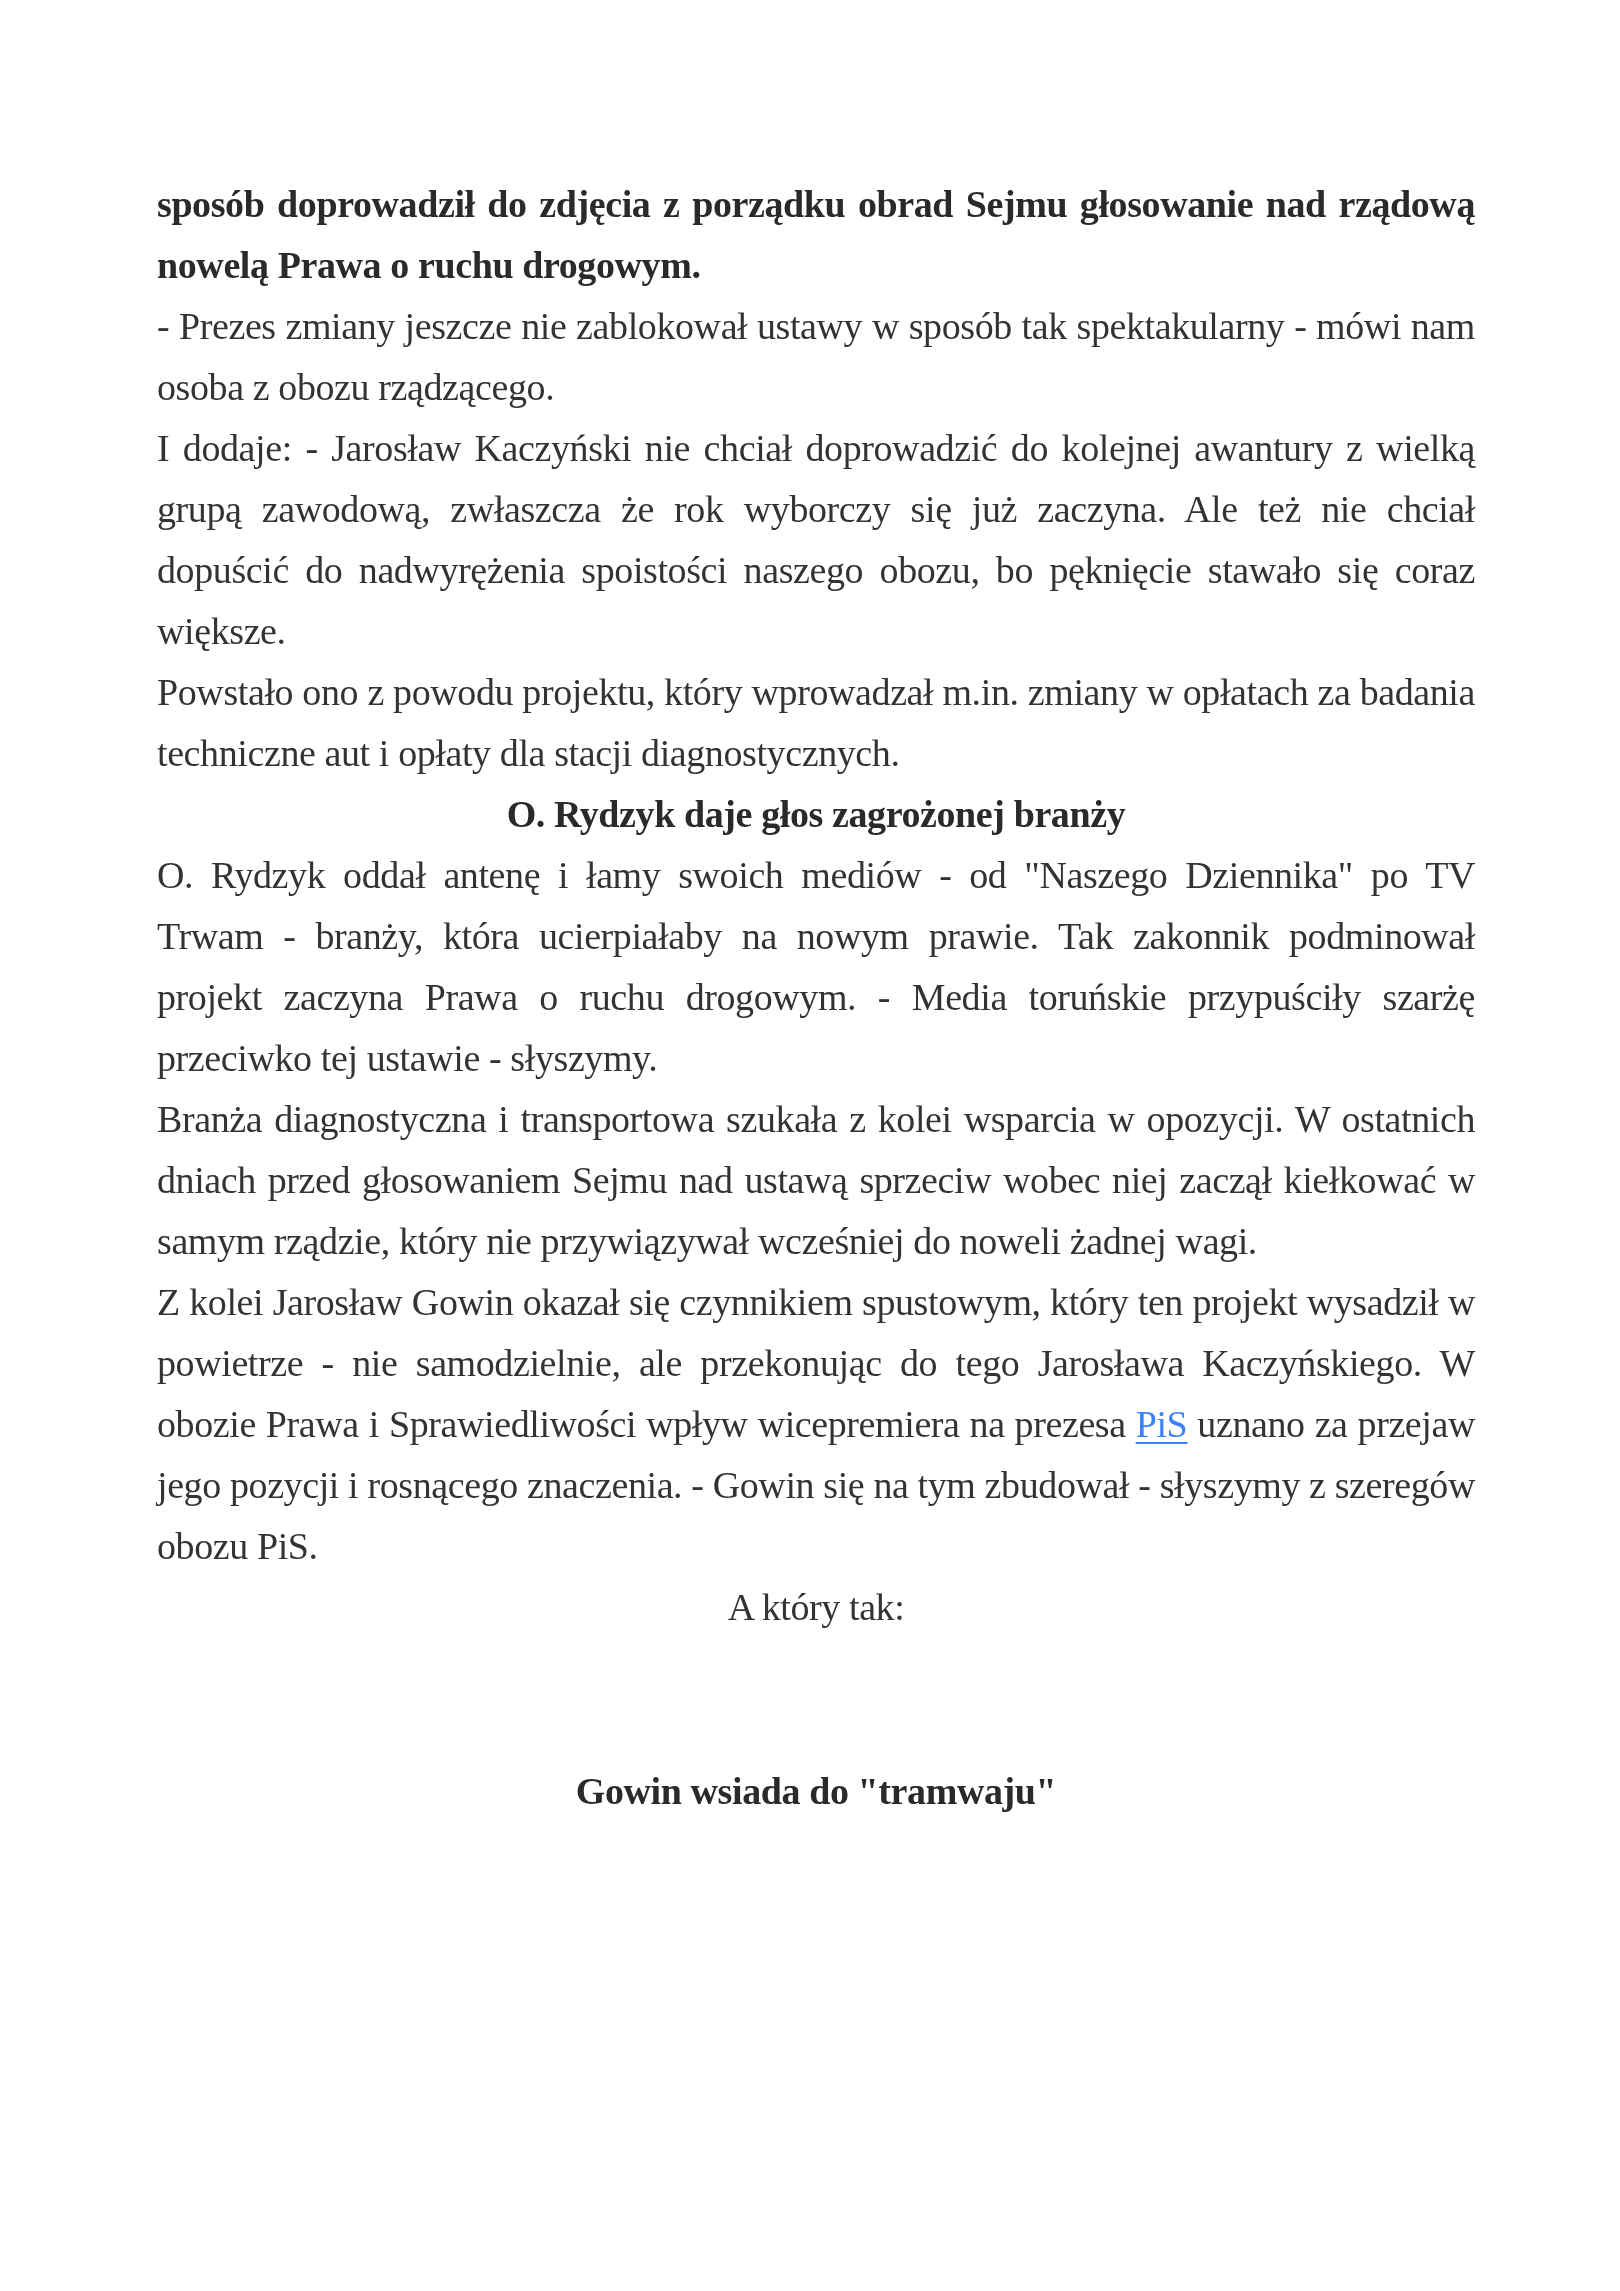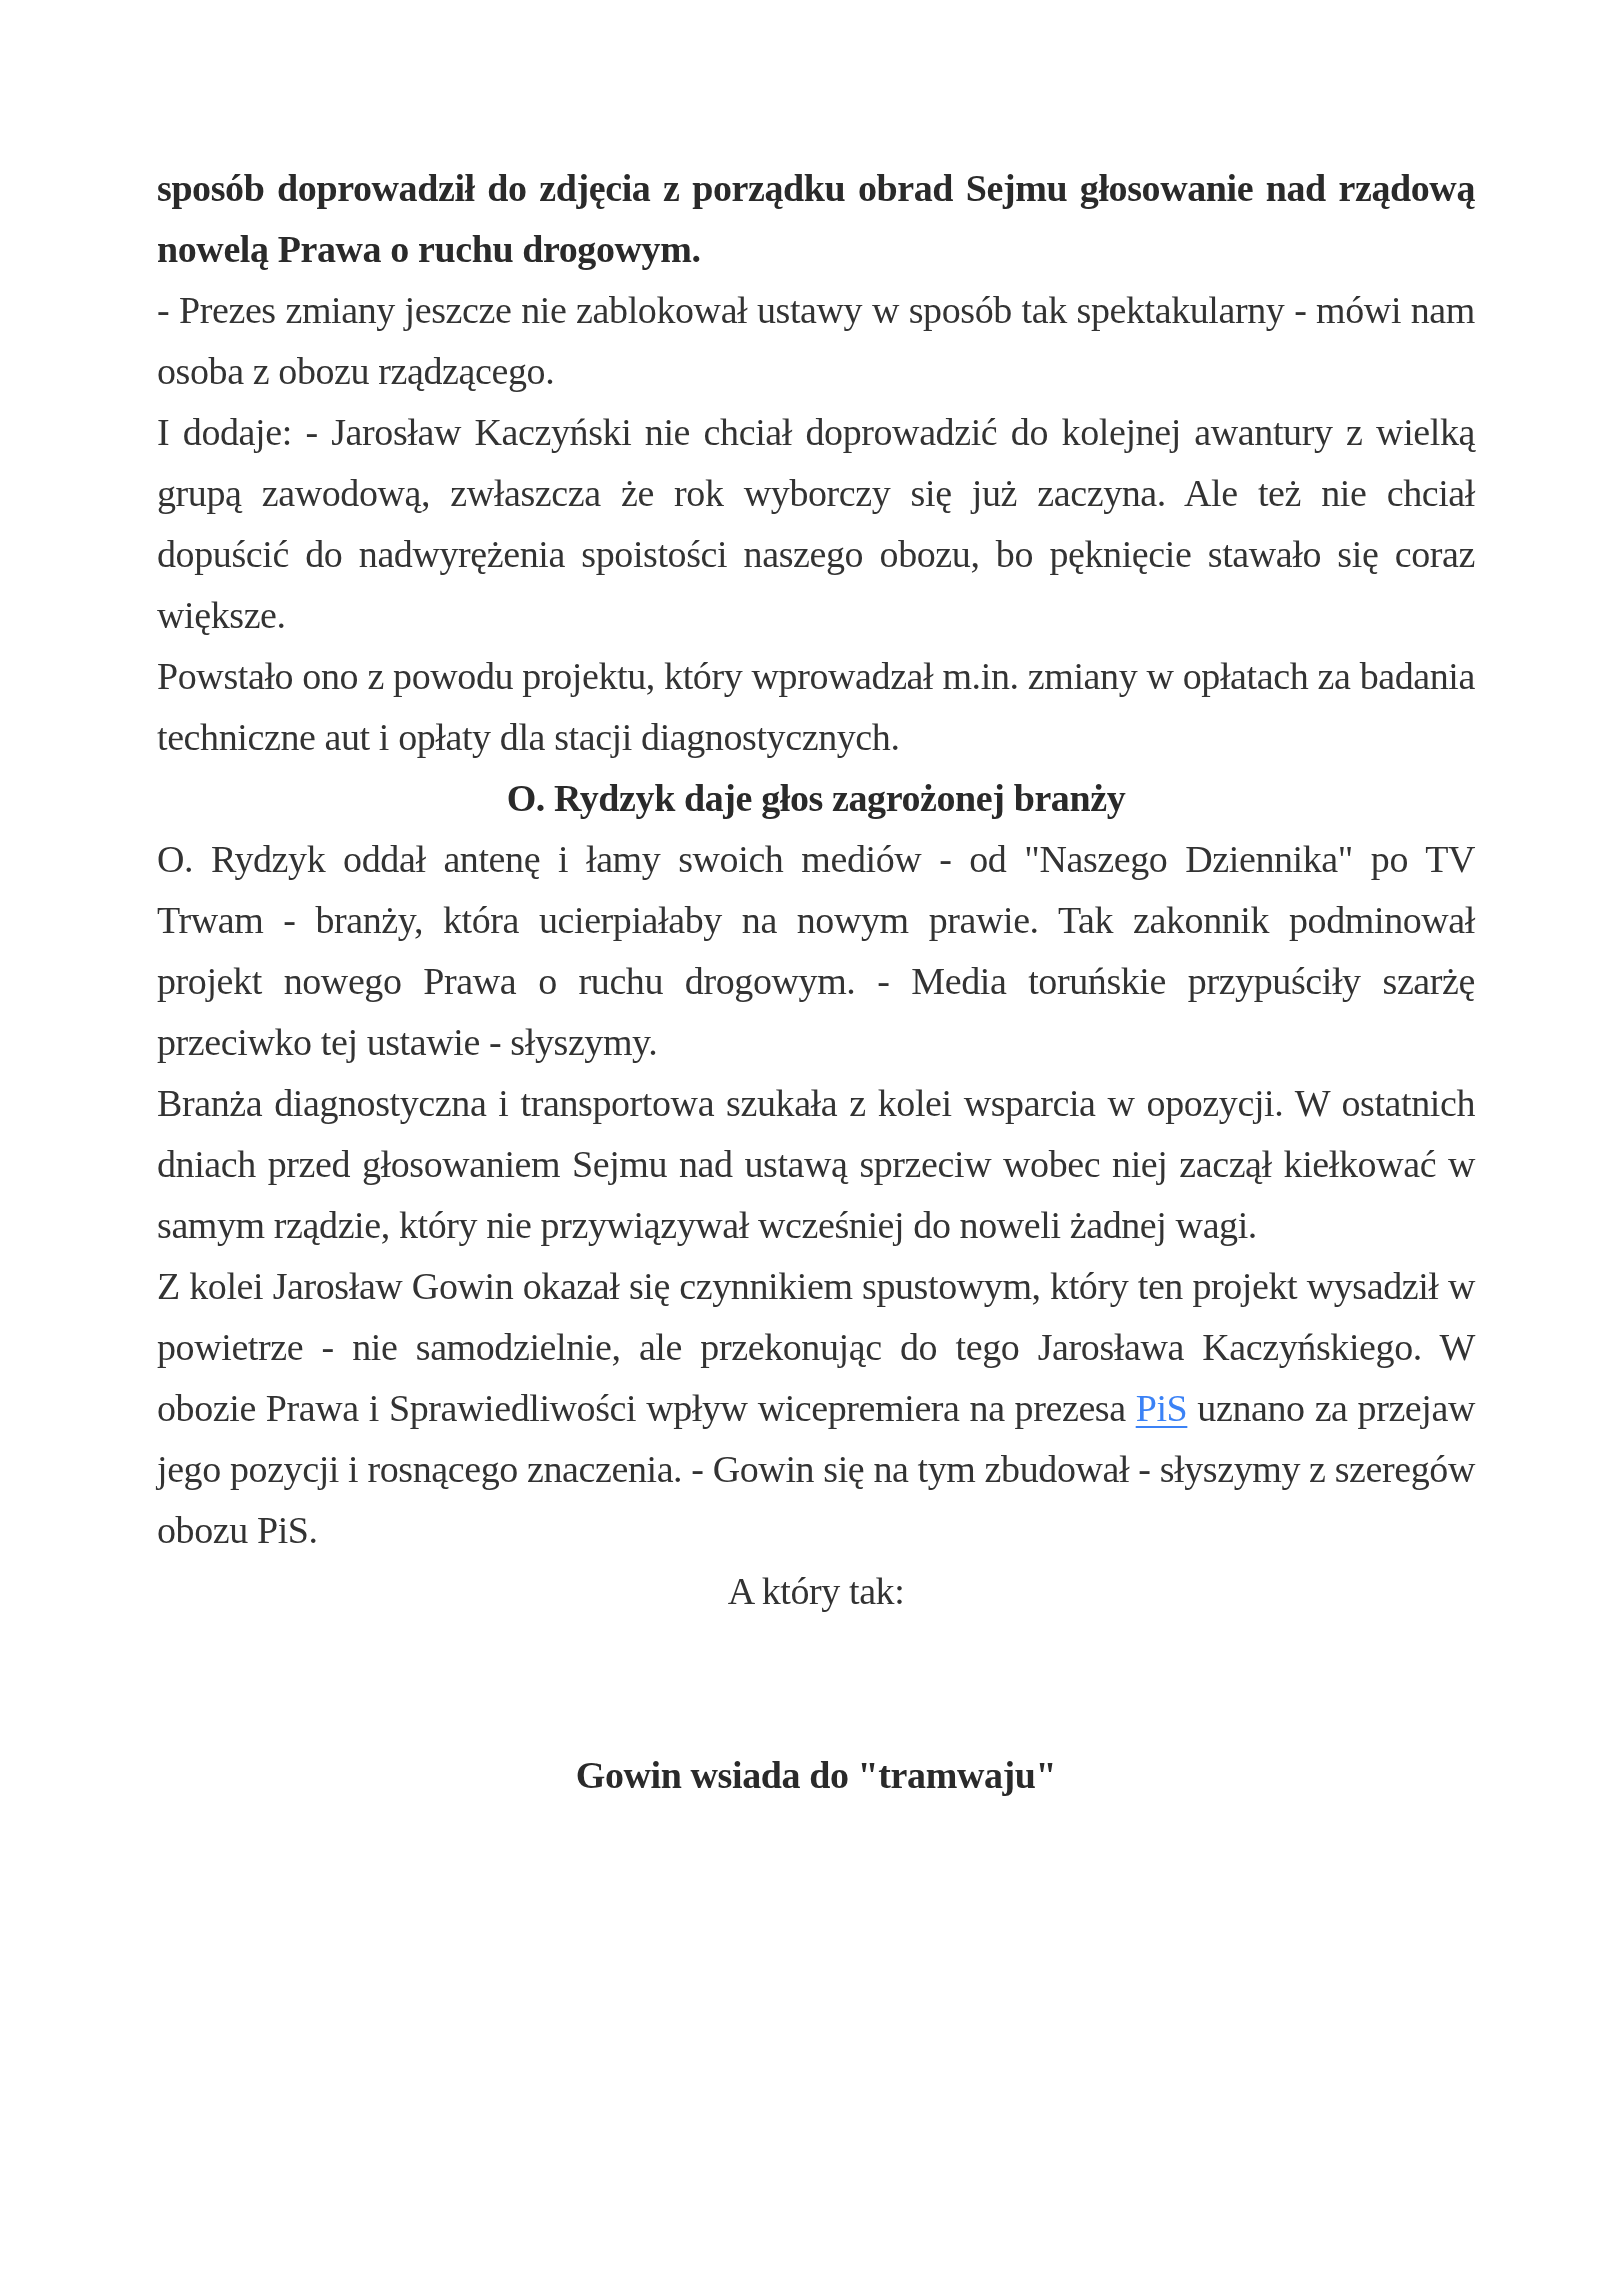--- a/index.html
+++ b/index.html
@@ -1,20 +1,20 @@
 <!DOCTYPE html>
 <html><head>
 <meta charset="utf-8">
 <style>
   html, body { margin: 0; padding: 0; background: #ffffff; }
   body { width: 1620px; height: 2292px; position: relative; overflow: hidden; }
   .page {
     position: absolute;
     left: 157px;
-    top: 158px;
+    top: 174px;
     width: 1318px;
     color: #333333;
     font-family: "Liberation Serif", serif;
     font-size: 38px;
     line-height: 61px;
     letter-spacing: -0.4px;
   }
   .para { margin: 0; text-align: justify; }
   .bold { font-weight: bold; color: #2a2a2a; }
   .left { text-align: center; }
@@ -23,20 +23,20 @@
 </style>
 </head>
 <body>
 
 <div class="page">
   <p class="para bold">sposób doprowadził do zdjęcia z porządku obrad Sejmu głosowanie nad rządową nowelą Prawa o ruchu drogowym.</p>
   <p class="para">- Prezes zmiany jeszcze nie zablokował ustawy w sposób tak spektakularny - mówi nam osoba z obozu rządzącego.</p>
   <p class="para">I dodaje: - Jarosław Kaczyński nie chciał doprowadzić do kolejnej awantury z wielką grupą zawodową, zwłaszcza że rok wyborczy się już zaczyna. Ale też nie chciał dopuścić do nadwyrężenia spoistości naszego obozu, bo pęknięcie stawało się coraz większe.</p>
   <p class="para">Powstało ono z powodu projektu, który wprowadzał m.in. zmiany w opłatach za badania techniczne aut i opłaty dla stacji diagnostycznych.</p>
   <p class="para bold left">O. Rydzyk daje głos zagrożonej branży</p>
-  <p class="para">O. Rydzyk oddał antenę i łamy swoich mediów - od "Naszego Dziennika" po TV Trwam - branży, która ucierpiałaby na nowym prawie. Tak zakonnik podminował projekt nowego Prawa o ruchu drogowym. - Media toruńskie przypuściły szarżę przeciwko tej ustawie - słyszymy.</p>
+  <p class="para">O. Rydzyk oddał antenę i łamy swoich mediów - od "Naszego Dziennika" po TV Trwam - branży, która ucierpiałaby na nowym prawie. Tak zakonnik podminował projekt zaczyna Prawa o ruchu drogowym. - Media toruńskie przypuściły szarżę przeciwko tej ustawie - słyszymy.</p>
   <p class="para">Branża diagnostyczna i transportowa szukała z kolei wsparcia w opozycji. W ostatnich dniach przed głosowaniem Sejmu nad ustawą sprzeciw wobec niej zaczął kiełkować w samym rządzie, który nie przywiązywał wcześniej do noweli żadnej wagi.</p>
   <p class="para"><span>Z kolei Jarosław Gowin okazał się czynnikiem spustowym, który ten projekt wysadził w powietrze - nie samodzielnie, ale przekonując do tego Jarosława Kaczyńskiego. W obozie Prawa i Sprawiedliwości wpływ wicepremiera na prezesa </span><a class="link">PiS</a><span> uznano za przejaw jego pozycji i rosnącego znaczenia. - Gowin się na tym zbudował - słyszymy z szeregów obozu PiS.</span></p>
   <p class="para left">A który tak:</p>
   <div class="spacer-2"></div>
   <p class="para bold left">Gowin wsiada do "tramwaju"</p>
 </div>
 
 
 </body></html>

